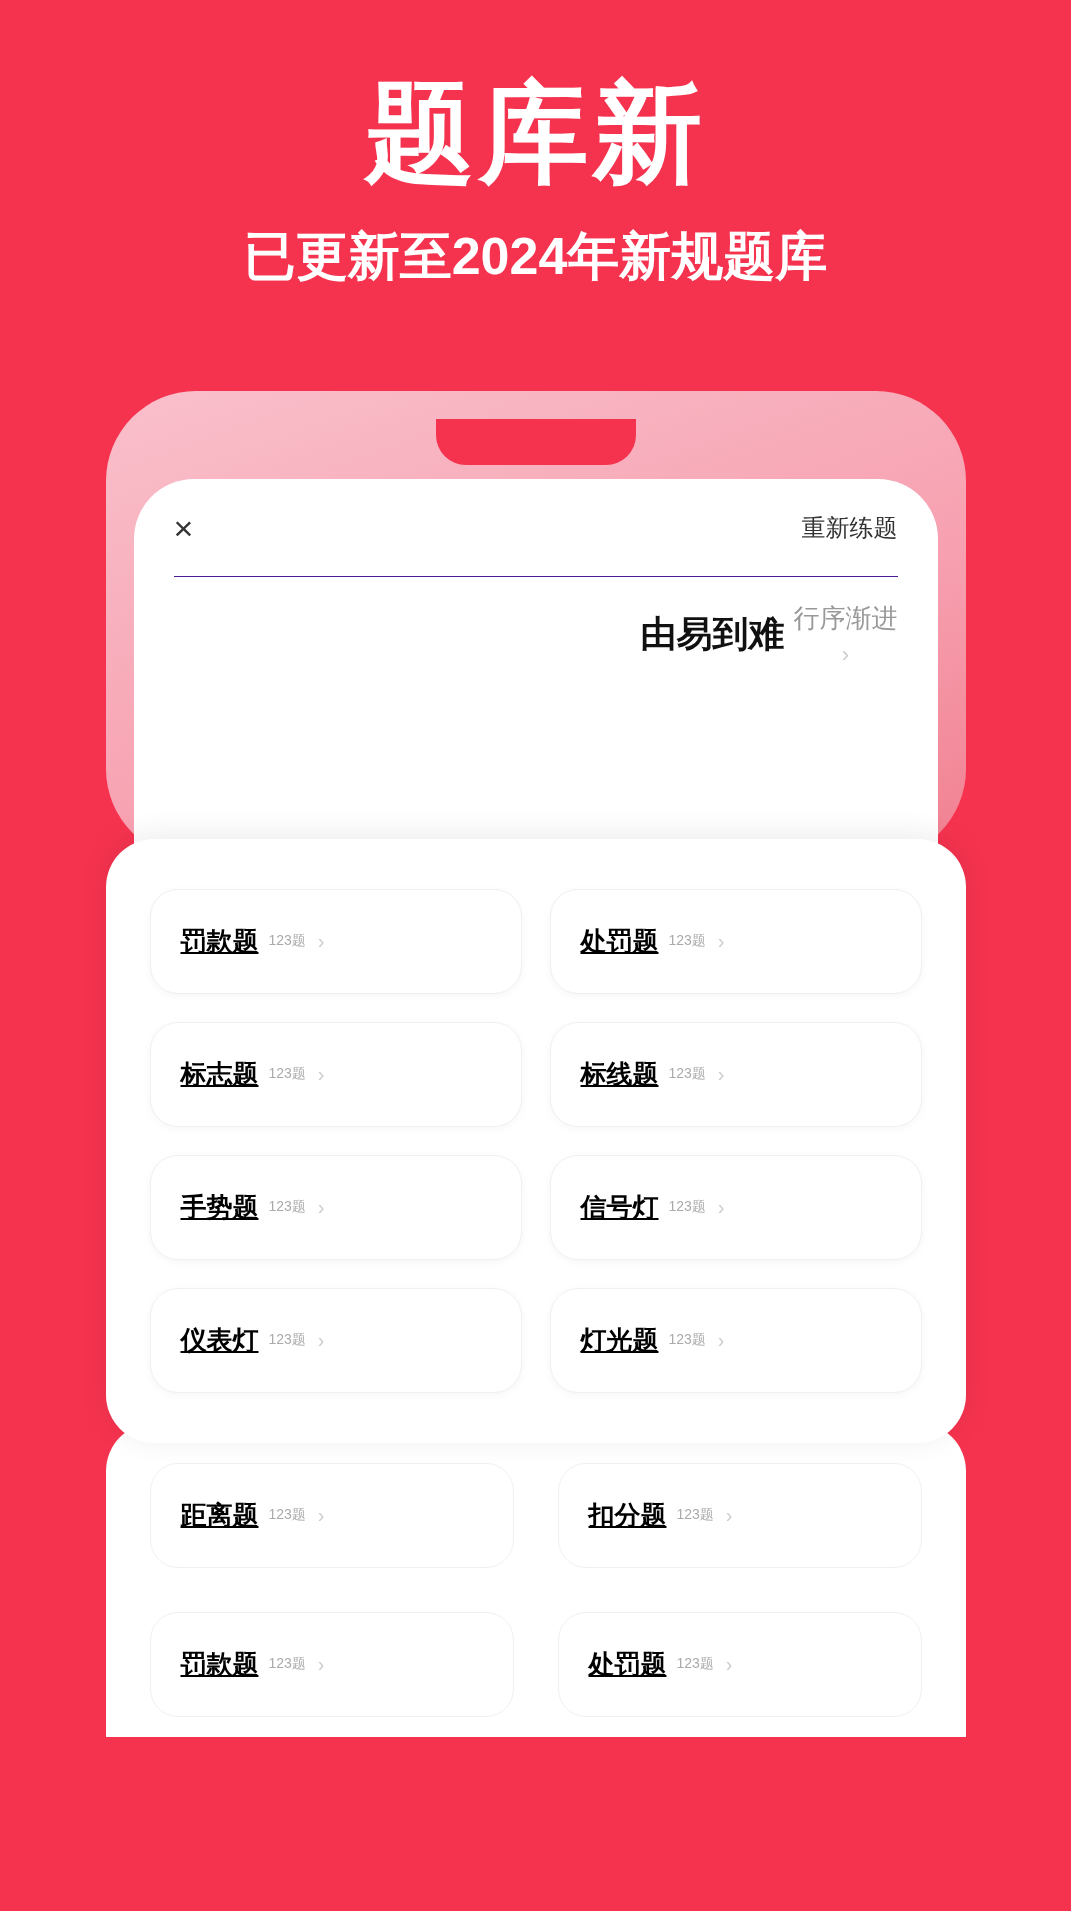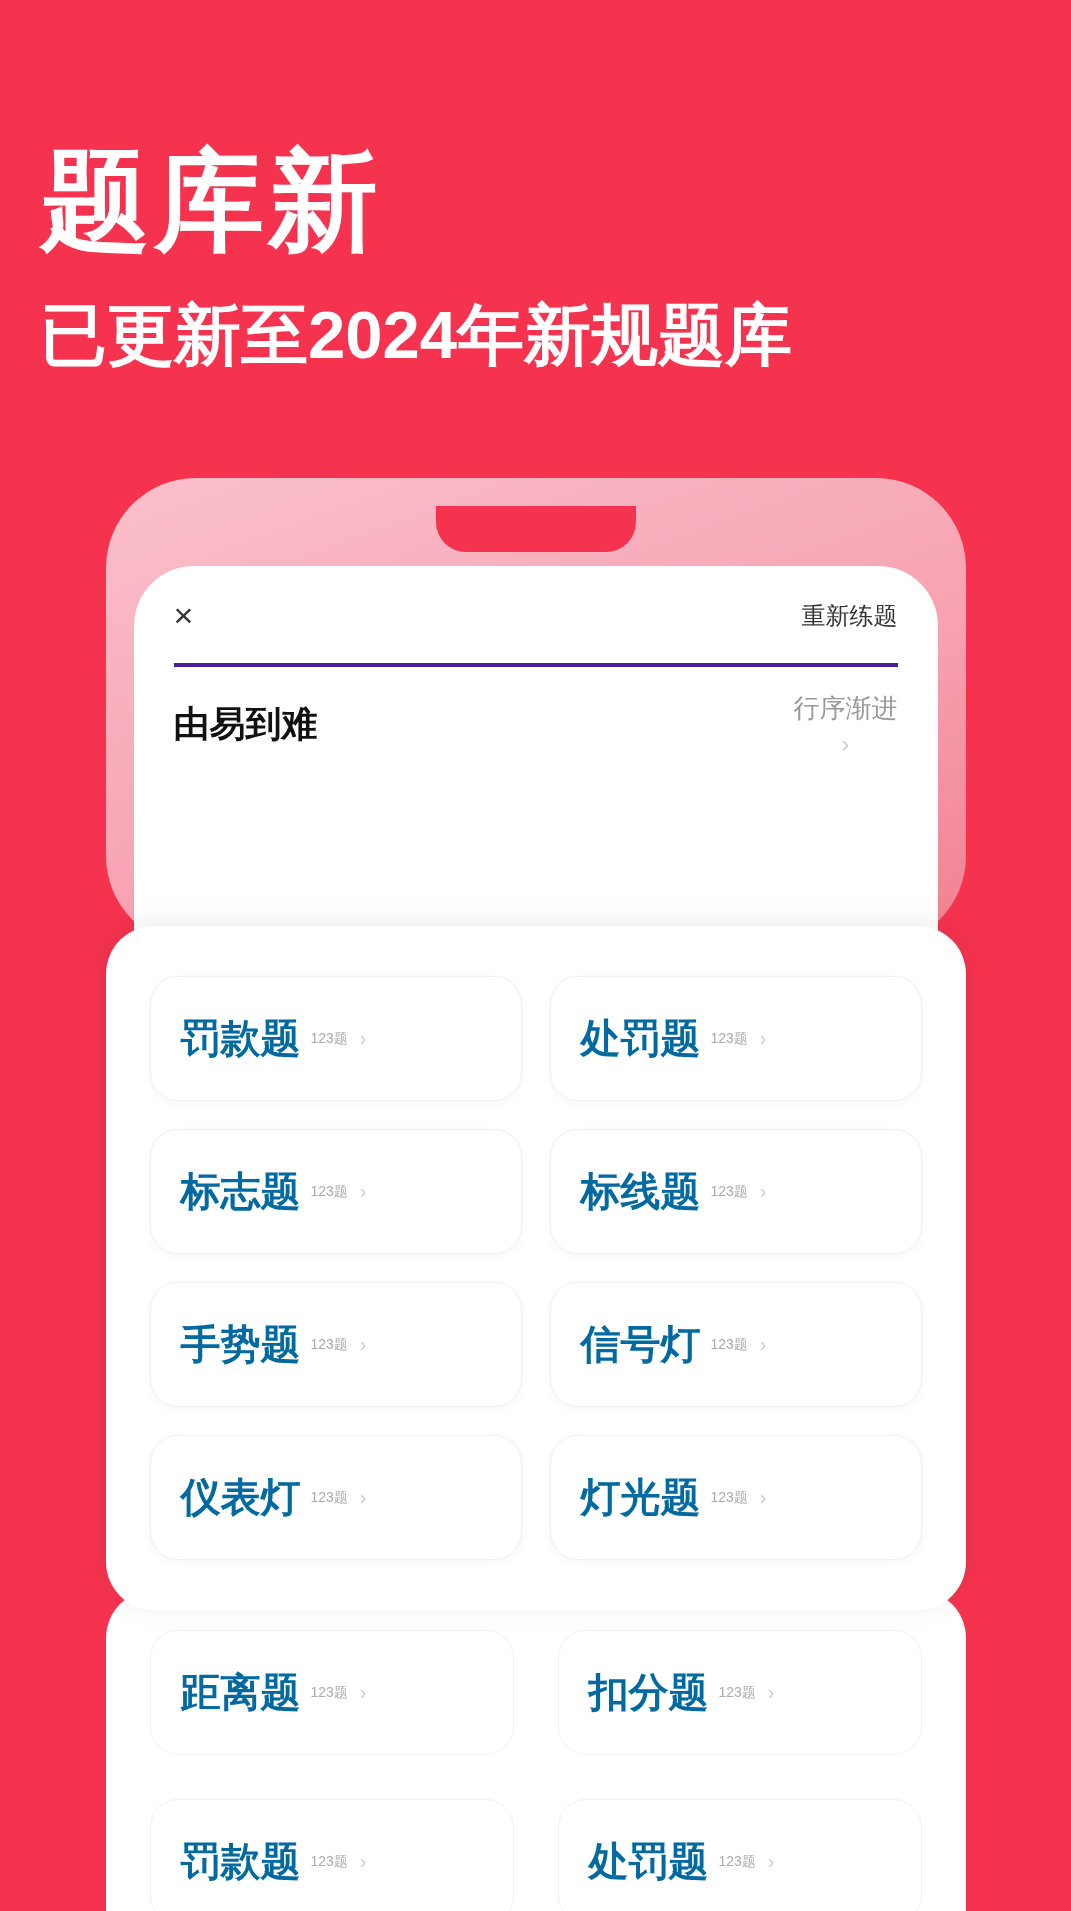--- a/index.html
+++ b/index.html
@@ -6,36 +6,35 @@
 
     body {
       width: 1071px;
       min-height: 1911px;
       background: #f5334f;
       font-family: -apple-system, 'PingFang SC', 'Helvetica Neue', Arial, sans-serif;
       overflow-x: hidden;
     }
 
     .hero-section {
-      padding: 116px 40px 40px;
-      text-align: left;
-      margin-top: 24px;
+      padding: 72px 40px 40px;
+      text-align: center;
     }
 
     .hero-title {
       font-size: 110px;
       font-weight: 900;
       color: #fff;
       line-height: 1.1;
       letter-spacing: 4px;
       margin-bottom: 30px;
     }
 
     .hero-subtitle {
-      font-size: 67px;
+      font-size: 52px;
       font-weight: 700;
       color: #fff;
       line-height: 1.3;
     }
 
     
     .phone-wrapper {
       position: relative;
       margin: 60px auto 0;
       width: 860px;
@@ -86,24 +85,25 @@
       cursor: pointer;
     }
 
     .reset-btn {
       font-size: 24px;
       color: #333;
     }
 
     .screen-row {
       display: flex;
-      justify-content: space-between;
+      justify-content: flex-end;
       align-items: center;
       padding: 24px 0;
-      border-top: 4px solid #4c1d95;
+      border-top: 1px solid #4c1d95;
+      gap: 9px;
     }
 
     .screen-label {
       font-size: 36px;
       font-weight: 700;
       color: #111;
     }
 
     .screen-sub {
       font-size: 26px;
@@ -142,23 +142,24 @@
       border-radius: 28px;
       padding: 34px 30px;
       display: flex;
       align-items: center;
       gap: 10px;
       cursor: pointer;
       box-shadow: 0 2px 8px rgba(0,0,0,0.04);
     }
 
     .category-name {
-      font-size: 40px;
+      font-size: 26px;
       font-weight: 700;
-      color: #0369a1;
+      color: #000000;
+      text-decoration: underline;
     }
 
     .category-count {
       font-size: 14px;
       color: #aaa;
     }
 
     .category-chevron {
       font-size: 20px;
       color: #ccc;

